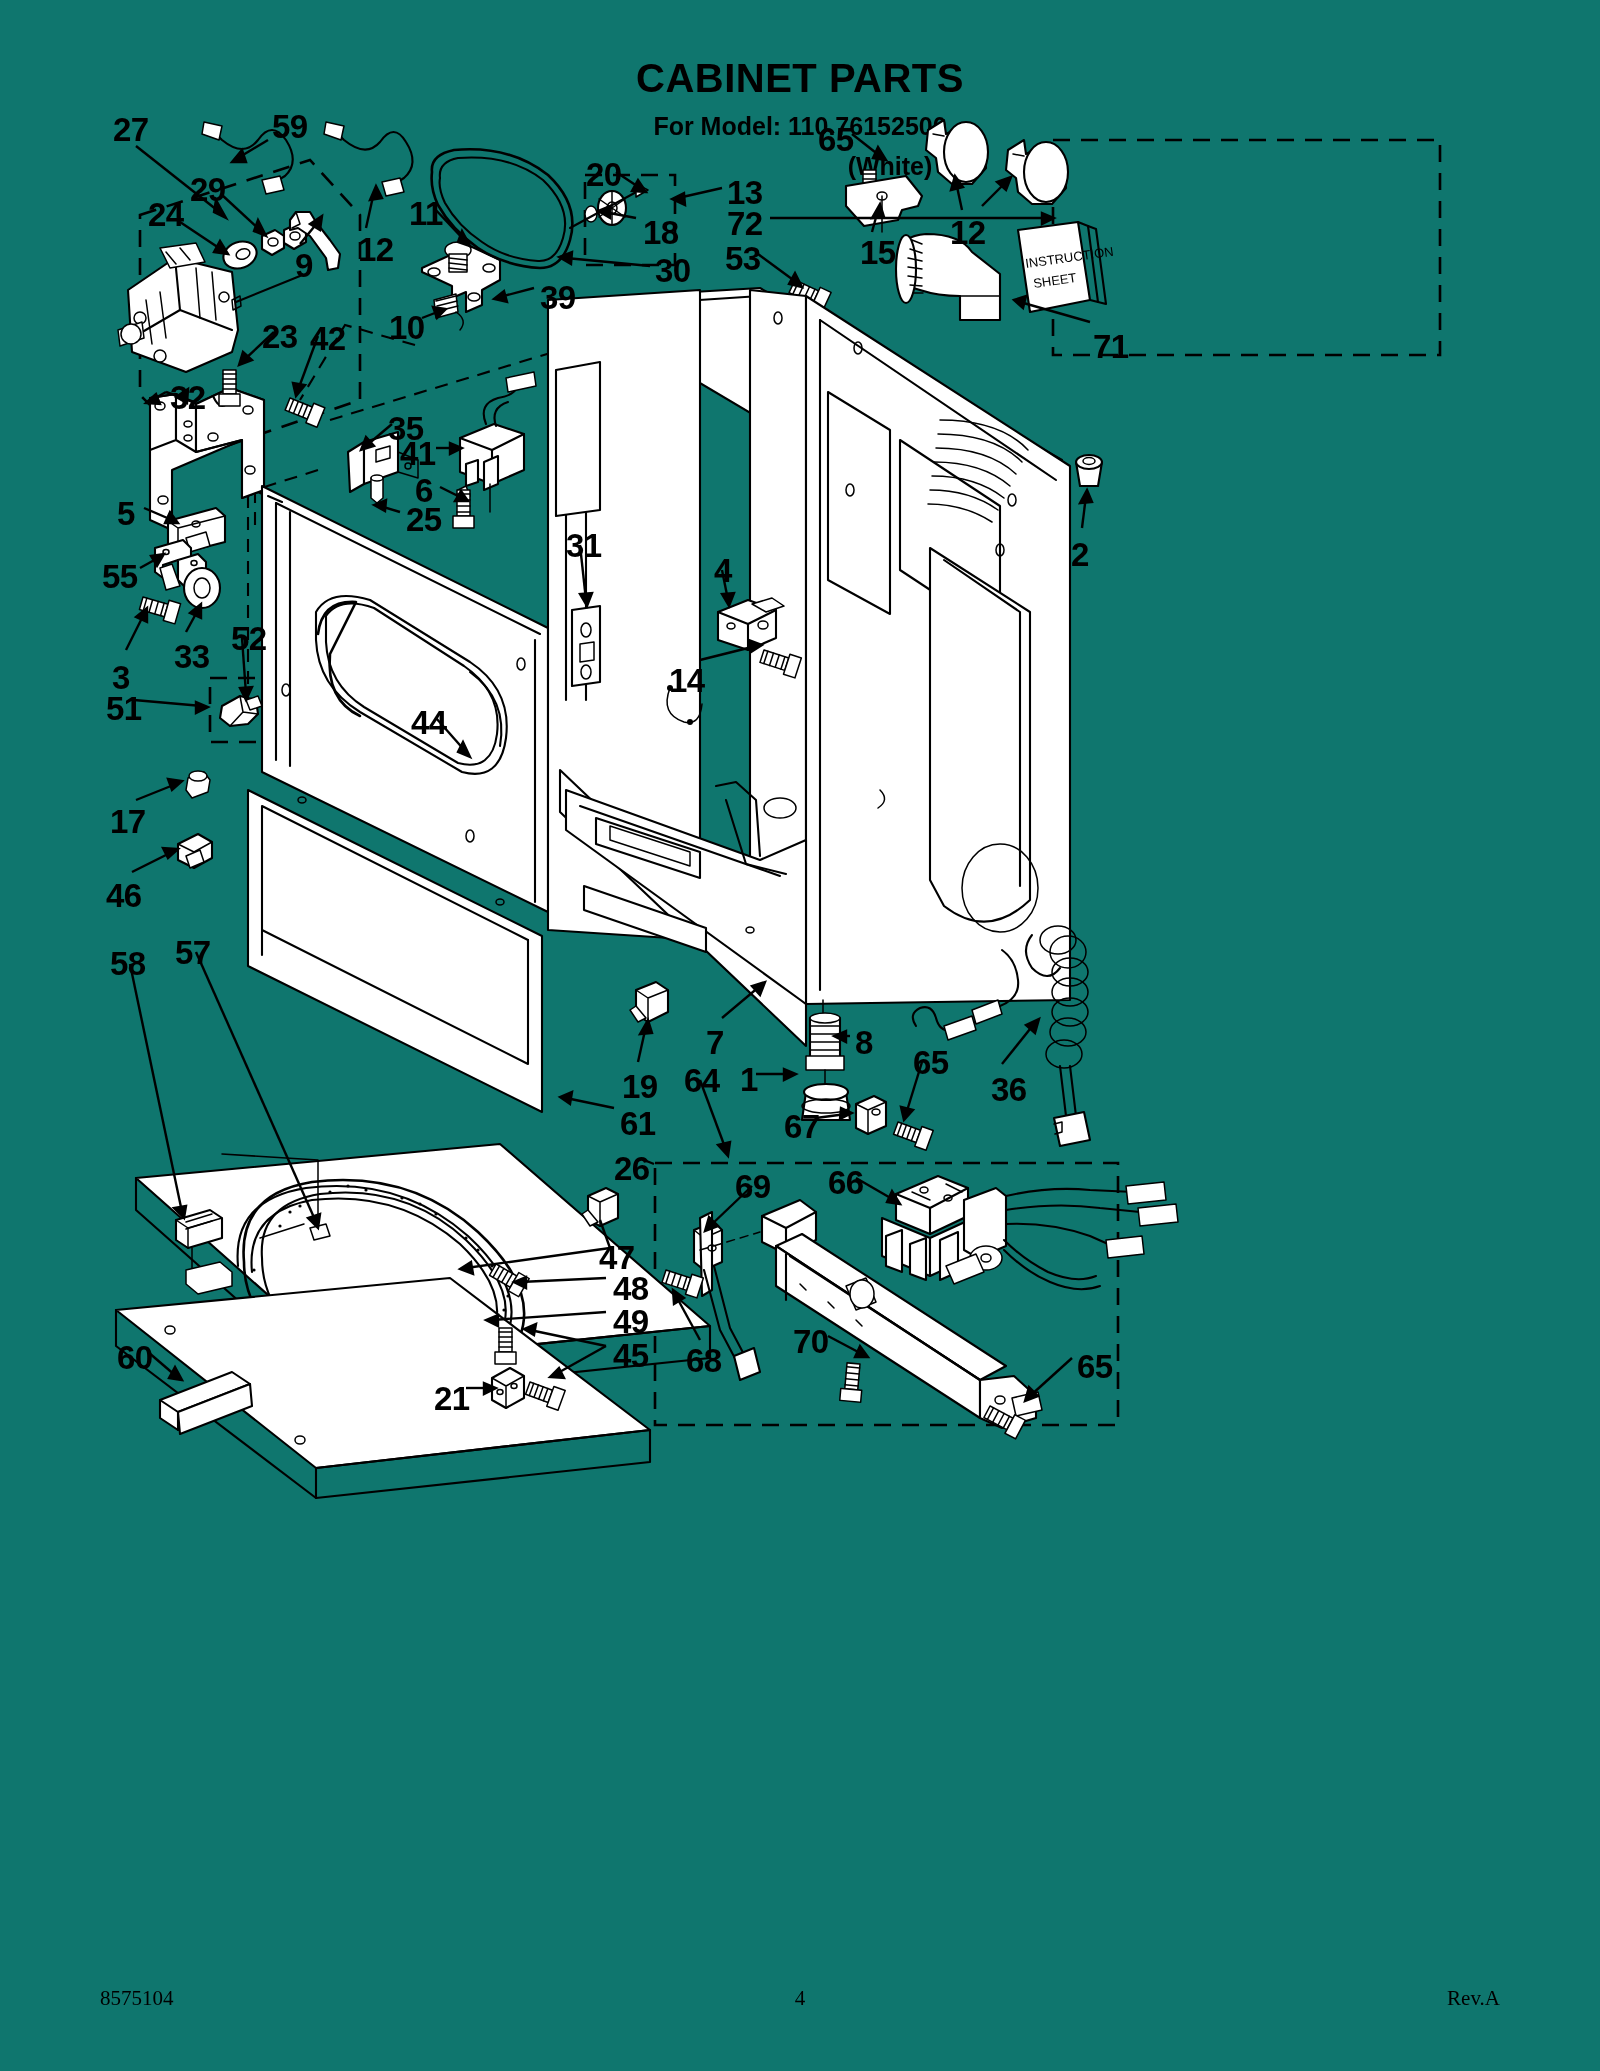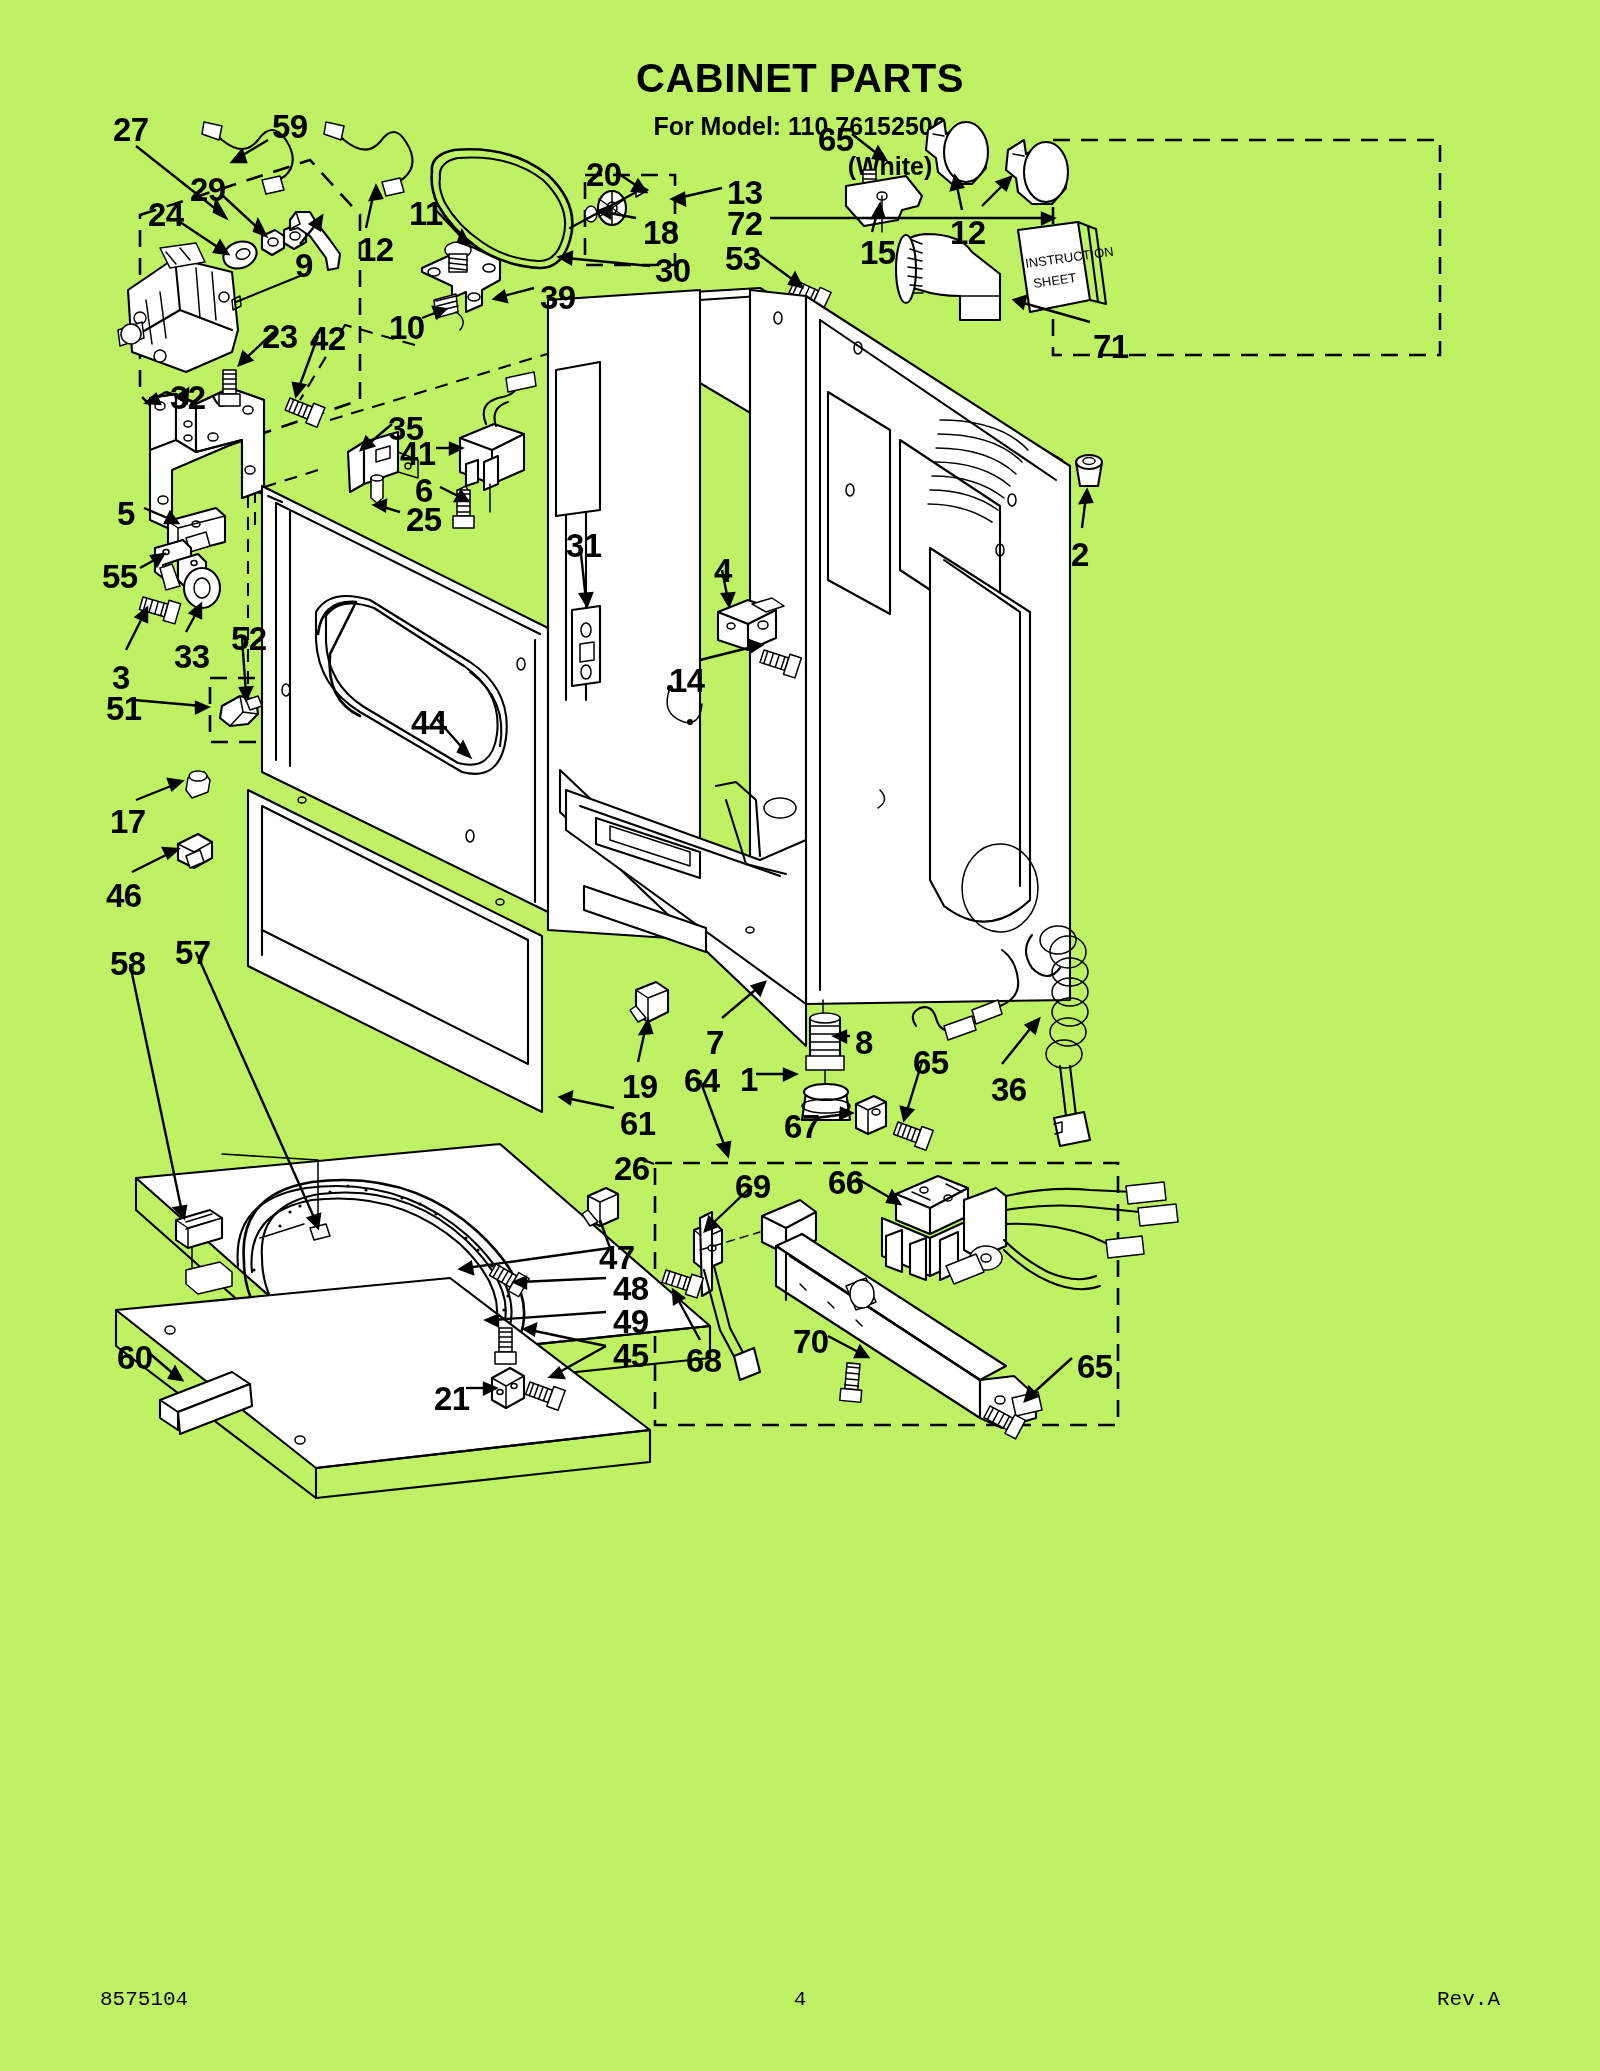--- a/index.html
+++ b/index.html
@@ -1,28 +1,28 @@
 <!DOCTYPE html>
 <html><head>
 <meta charset="utf-8">
 <style>
   html,body{margin:0;padding:0;background:#fff;}
   body{width:1600px;height:2071px;position:relative;overflow:hidden;
        font-family:"Liberation Sans",sans-serif;color:#000;}
-  #sheet{position:absolute;inset:0;background:#bef264;}
+  #sheet{position:absolute;inset:0;background:#0f766e;}
 
   .title{position:absolute;width:100%;text-align:center;font-weight:bold;}
   #doc-title{top:56px;font-size:40px;letter-spacing:.5px;}
   #doc-model{top:112px;font-size:25px;}
   #doc-color{top:152px;font-size:25px;left:90px;}
 
   .callout{position:absolute;font-size:33px;font-weight:bold;line-height:1;
            font-family:"Liberation Sans",sans-serif;letter-spacing:-.5px;}
 
-  .footer{position:absolute;bottom:60px;font-size:21px;font-family:Liberation Mono, monospace;margin-top:35px;}
+  .footer{position:absolute;bottom:60px;font-size:21px;font-family:Liberation Serif, serif;margin-top:35px;}
   #footer-left{left:100px;}
   #footer-center{left:0;width:100%;text-align:center;}
   #footer-right{right:100px;}
 
   svg.art{position:absolute;left:0;top:0;width:1600px;height:2071px;
           pointer-events:none;}
   .ln{fill:none;stroke:#000;stroke-width:2.1;stroke-linejoin:round;stroke-linecap:round;}
   .ln-t{fill:none;stroke:#000;stroke-width:1.5;stroke-linejoin:round;stroke-linecap:round;}
   .ln-h{fill:none;stroke:#000;stroke-width:2.6;stroke-linejoin:round;stroke-linecap:round;}
   .dash{fill:none;stroke:#000;stroke-width:2.6;stroke-dasharray:17 11;}

